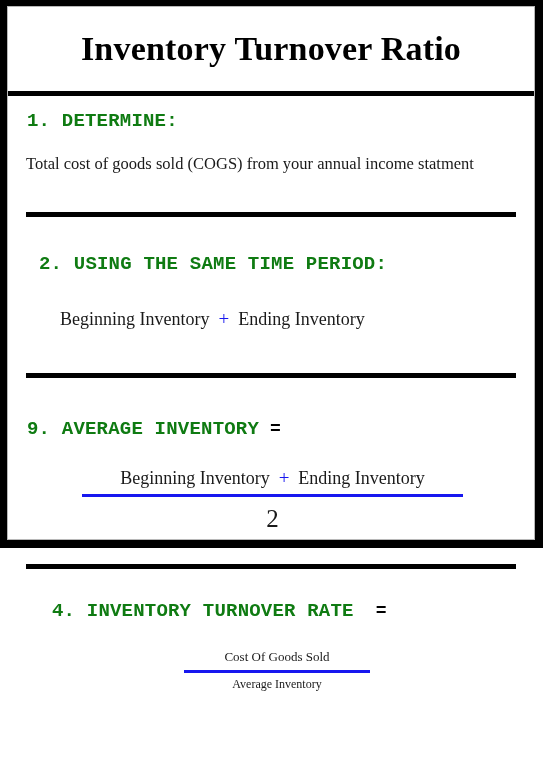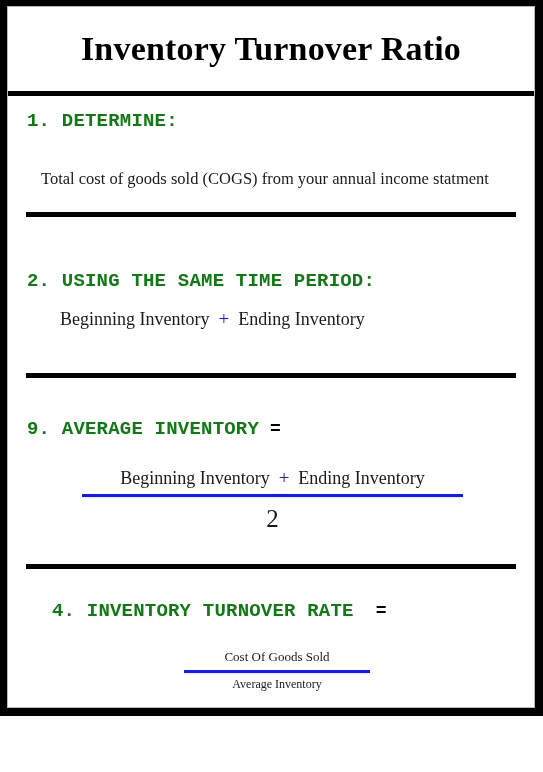--- a/index.html
+++ b/index.html
@@ -11,21 +11,21 @@
     width: 543px;
     height: 772px;
     font-family: "Liberation Serif", "DejaVu Serif", serif;
     overflow: hidden;
   }
 
   .poster {
     position: relative;
     box-sizing: border-box;
     width: 543px;
-    height: 716px;
+    height: 548px;
     background: #000000;
     padding: 6px 8px 8px 7px;
   }
 
   .inner {
     box-sizing: border-box;
     width: 100%;
     height: 100%;
     background: #ffffff;
     border: 1px solid #b8b8b8;
@@ -93,21 +93,21 @@
   .heading .eq-sp {
     color: #000000;
     font-weight: normal;
     font-size: 18px;
   }
 
   .para {
     font-family: "Liberation Serif", "DejaVu Serif", serif;
     font-size: 16.5px;
     color: #1a1a1a;
-    margin: 16px;
+    margin: 1px;
     padding: 0 0 0 17px;
     line-height: 1.2;
     white-space: nowrap;
   }
 
   .expr {
     font-family: "Liberation Serif", "DejaVu Serif", serif;
     font-size: 18px;
     color: #1a1a1a;
     line-height: 1.2;
@@ -142,21 +142,21 @@
     color: #1a1a1a;
     white-space: nowrap;
     line-height: 1.25;
   }
 
   
   .s1-heading { position: absolute; left: 0; top: 15px; }
   .s1-para    { position: absolute; left: 0; top: 57px; }
   .rule1      { position: absolute; left: 0; right: 0; top: 116px; }
 
-  .s2-heading { position: absolute; left: 0; top: 158px; margin-top: 17px; }
+  .s2-heading { position: absolute; left: 12px; top: 158px; }
   .s2-expr    { position: absolute; left: 52px; top: 212px; }
   .rule2      { position: absolute; left: 0; right: 0; top: 277px; }
 
   .s3-heading { position: absolute; left: 0; top: 323px; }
   .s3-frac    { position: absolute; left: 74px; top: 370px; width: 381px; }
   .s3-frac .frac-bar { width: 381px; }
   .s3-frac .frac-den { font-size: 25px; margin-top: 4px; }
   .rule3      { position: absolute; left: 0; right: 0; top: 468px; }
 
   .s4-heading { position: absolute; left: 25px; top: 505px; }

